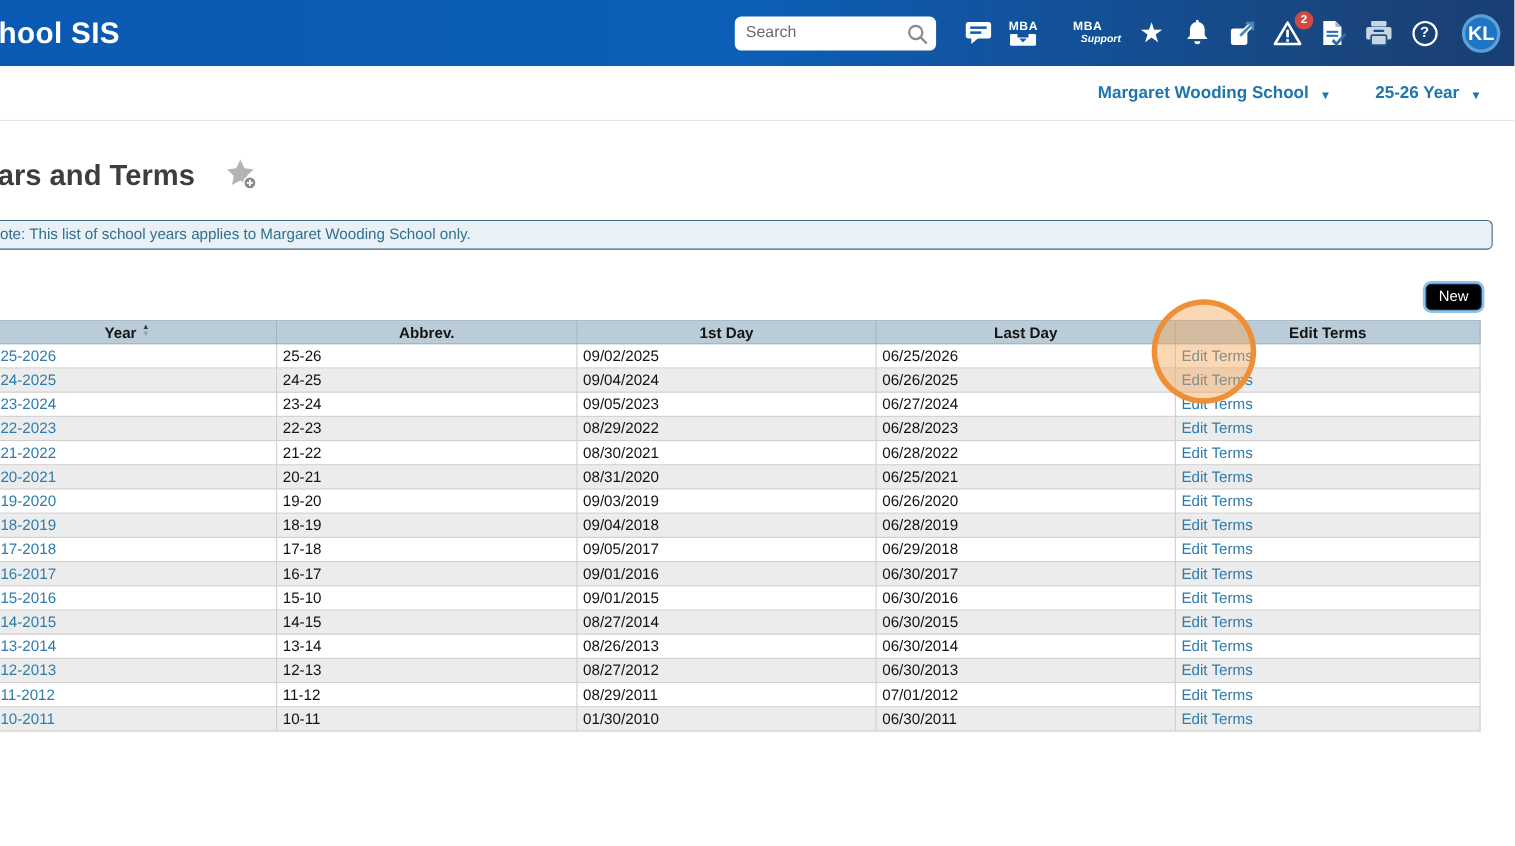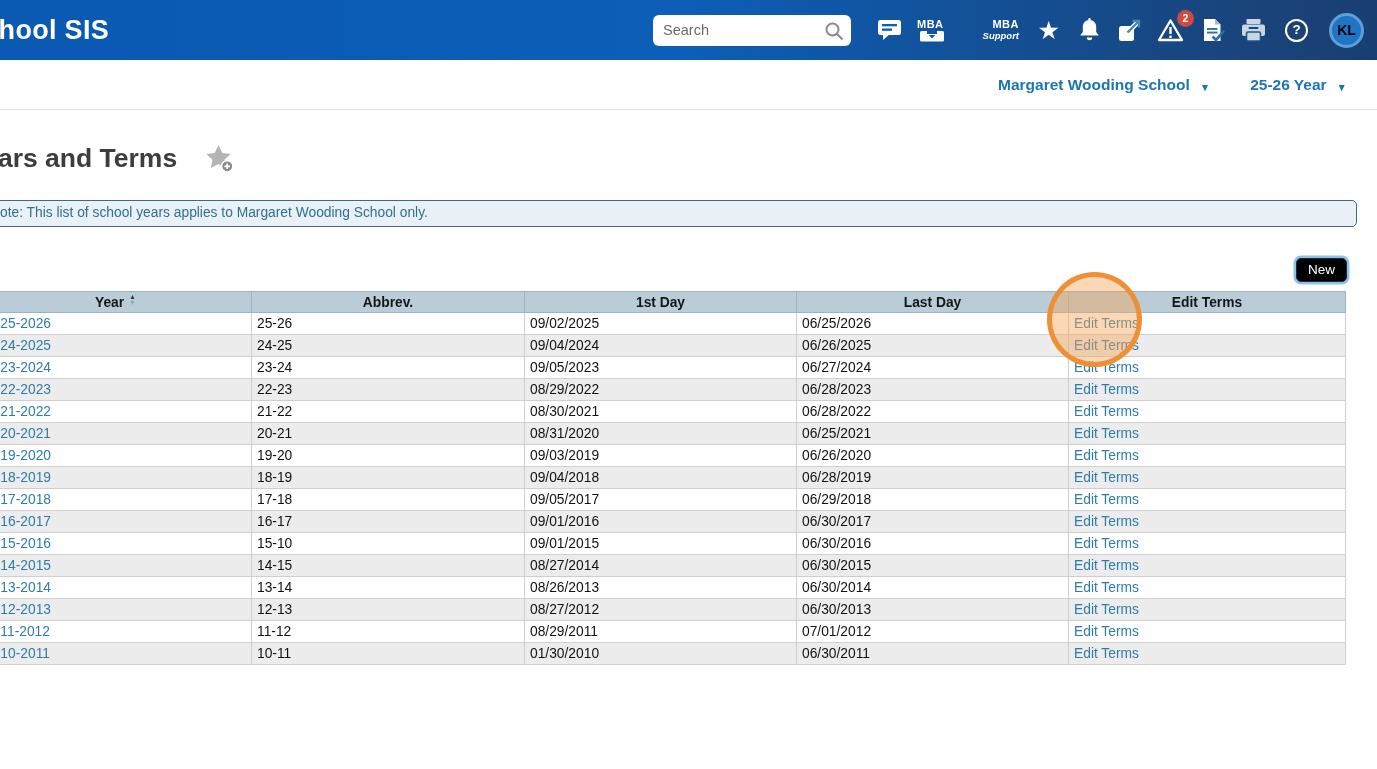--- a/index.html
+++ b/index.html
@@ -15,47 +15,47 @@
     background:linear-gradient(90deg,#0a59b2 0%,#0c5eb6 50%,#1a4379 92%,#183f74 100%);
   }
   .logo {
     position:absolute; left:-35px; top:0; height:60px; line-height:60px;
     color:#fff; font-size:27px; font-weight:bold; letter-spacing:.3px; white-space:nowrap; cursor:pointer;
   }
   .topbar-right {
     position:absolute; right:0; top:0; height:60px;
     display:flex; align-items:center; gap:15px; padding-right:13px;
   }
-  .searchbox { position:relative; width:198px; height:31px; margin-right:10px; }
+  .searchbox { position:relative; width:183px; height:31px; margin-right:10px; }
   .searchbox input {
     width:100%; height:100%; border:none; border-radius:6px; outline:none;
     padding:0 32px 0 10px; font-size:14.5px; color:#444; font-family:inherit;
   }
   .searchbox input::placeholder { color:#6b6b6b; opacity:1; }
   .searchbox svg { position:absolute; right:7px; top:6px; }
   .tb-icon {
     position:relative; min-width:26px; display:flex; flex-direction:column;
-    align-items:flex-end; justify-content:center; color:#fff; cursor:pointer; line-height:1;
+    align-items:center; justify-content:center; color:#fff; cursor:pointer; line-height:1;
   }
   .glyph-star::before { content:"★"; font-size:25px; color:#fff; }
   .mba-top { font-size:11px; font-weight:bold; letter-spacing:.5px; }
   .mba-sub { font-size:9.5px; font-style:italic; font-weight:bold; margin-top:1px;margin-left:24px; }
   .help-circle {
     width:23px; height:23px; border-radius:50%; border:2.5px solid #fff;
     display:flex; align-items:center; justify-content:center;
     font-size:13.5px; font-weight:bold; color:#fff;
   }
   .badge {
     position:absolute; top:-8px; right:-10px; min-width:17px; height:17px;
     border-radius:9px; background:#cf4a41; color:#fff; font-size:10.5px; font-weight:bold;
     display:flex; align-items:center; justify-content:center; padding:0 4px;
   }
   .avatar {
     width:35px; height:35px; border-radius:50%; background:#1e75c6;
-    border:3px solid #5e9fd6; color:#000000; font-weight:bold; font-size:14px;
+    border:3px solid #5e9fd6; color:#ffffff; font-weight:bold; font-size:18px;
     display:flex; align-items:center; justify-content:center; margin-left:6px; cursor:pointer;
   }
 
   
   .subbar {
     position:absolute; top:60px; left:0; width:1377px; height:50px; background:#fff;
     border-bottom:1px solid #e3e3e3;
     display:flex; align-items:center; justify-content:flex-end; gap:40px; padding-right:30px;
   }
   .selector {

